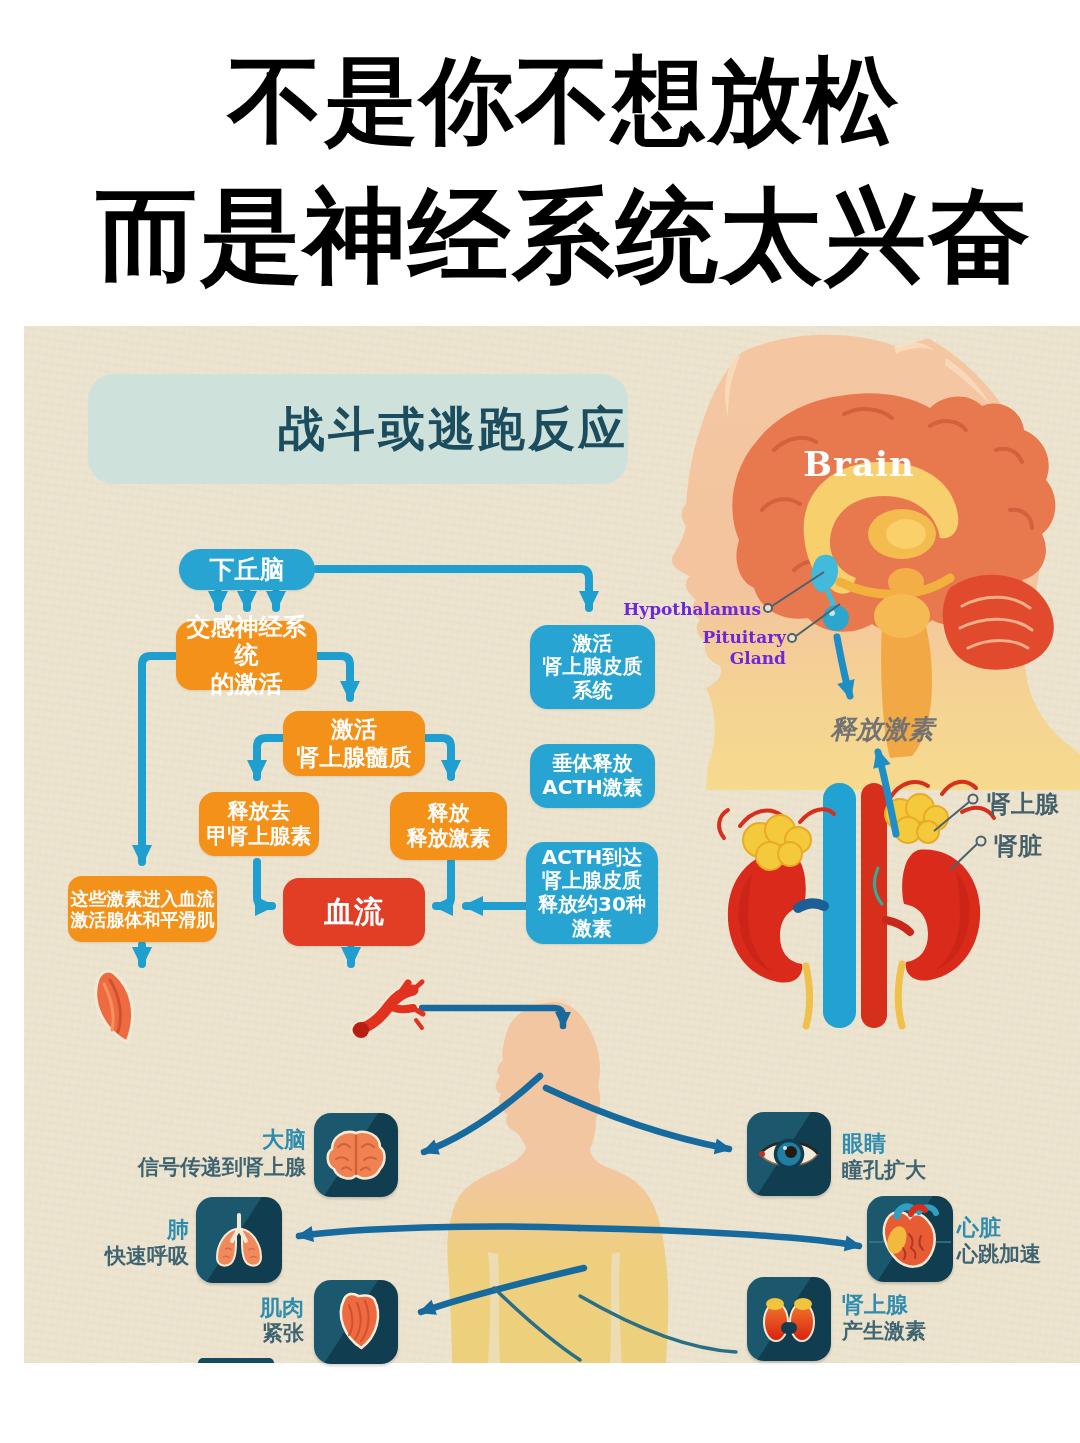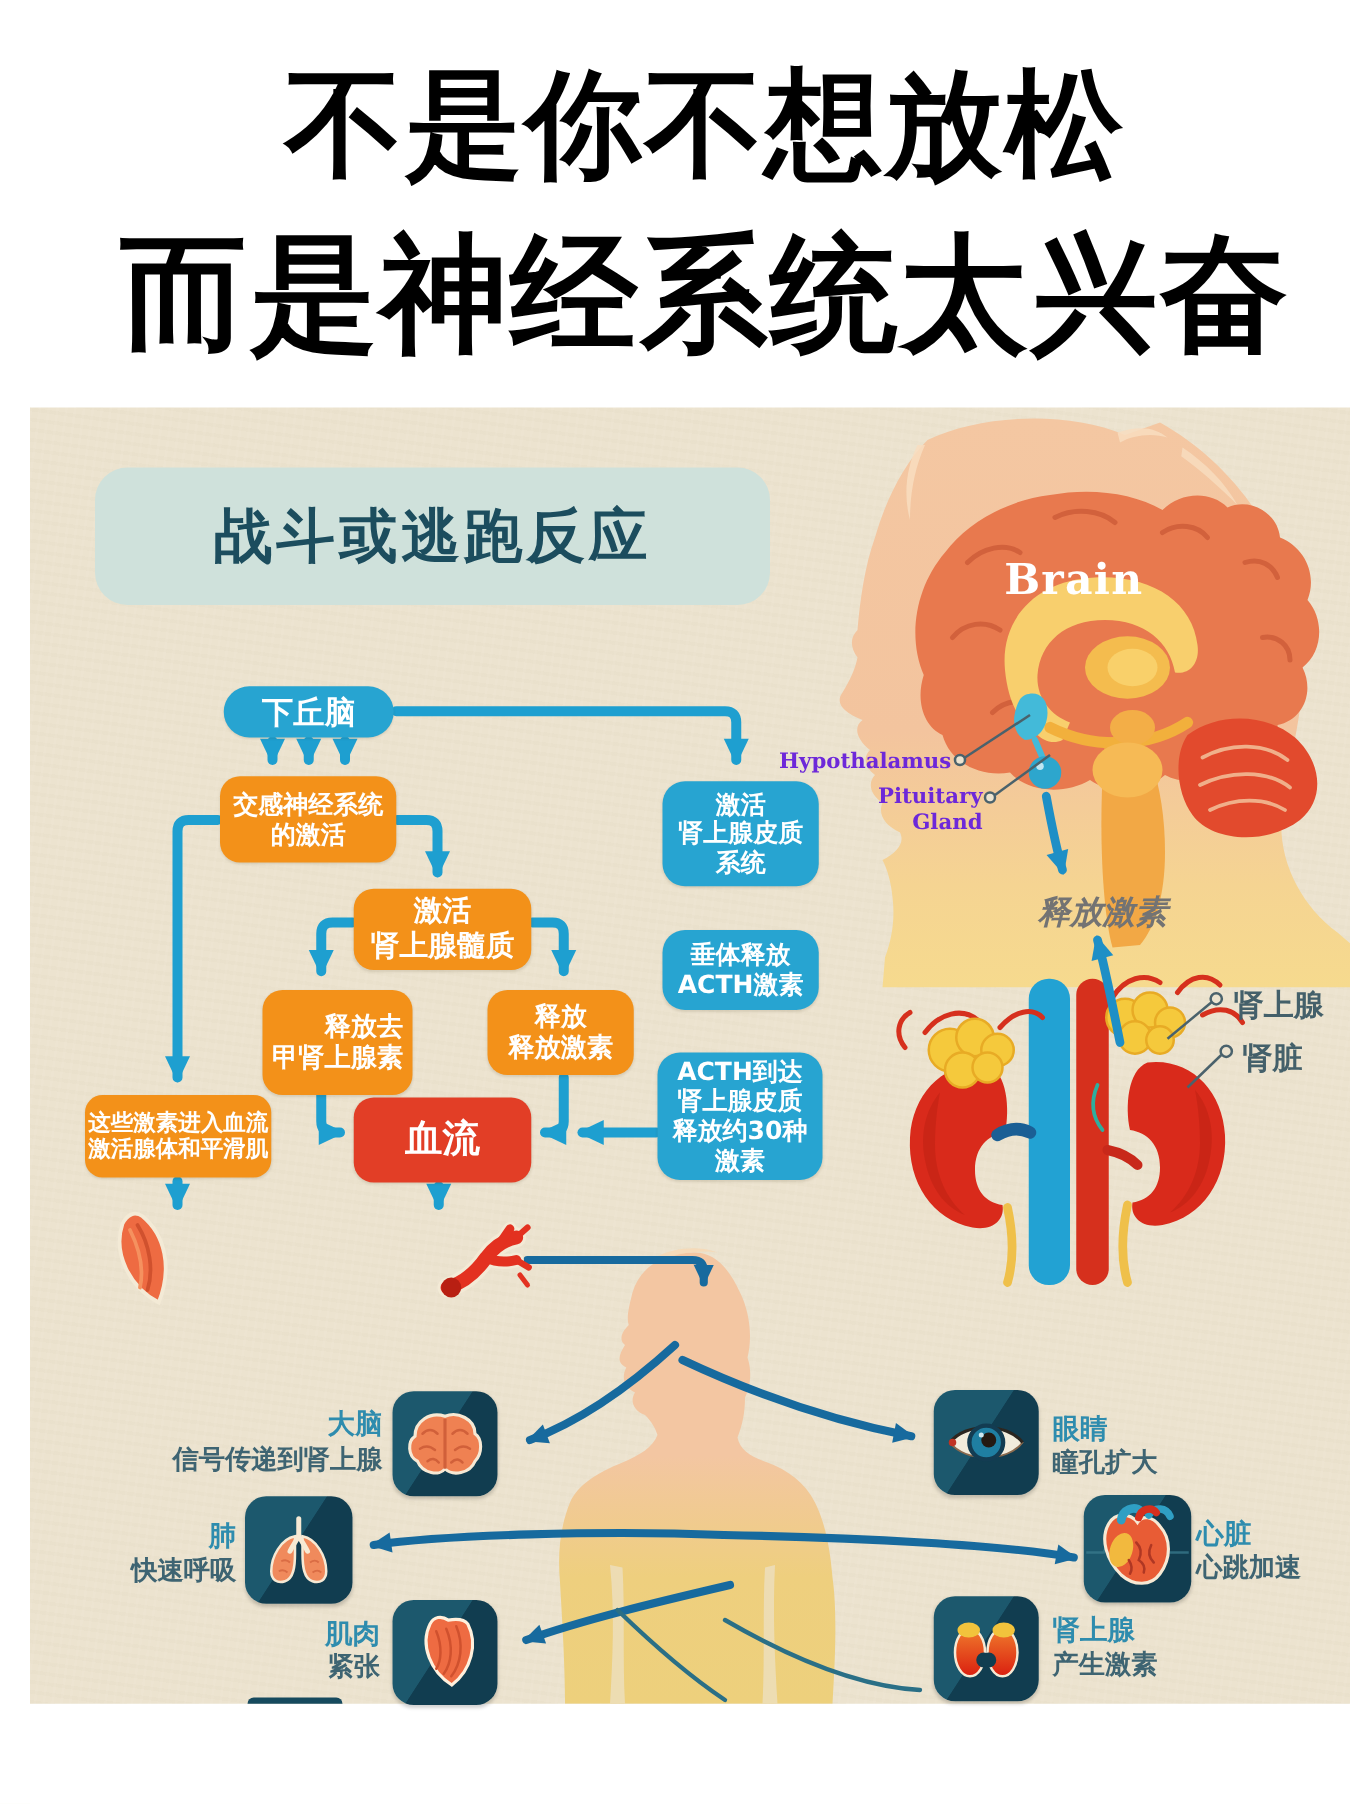--- a/index.html
+++ b/index.html
@@ -10,22 +10,22 @@
   #title1{top:52px;font-size:94px;}
   #title2{top:182px;font-size:102px;}
 
   .info{position:absolute;left:0;top:326px;width:1080px;height:1037px;background:#ece3cf;}
   .info::before{content:"";position:absolute;inset:0;pointer-events:none;opacity:.55;
     background:
      repeating-linear-gradient(8deg, rgba(170,150,110,.05) 0 3px, transparent 3px 8px),
      repeating-linear-gradient(98deg, rgba(255,255,255,.07) 0 2px, transparent 2px 7px);}
 
   .abs{position:absolute;}
-  .banner{left:52px;top:374px;width:540px;height:110px;border-radius:26px;background:#cfe1db;
-          display:flex;align-items:center;justify-content:center;z-index:6;}
+  .banner{left:64px;top:374px;width:540px;height:110px;border-radius:26px;background:#cfe1db;
+          display:flex;align-items:center;justify-content:flex-end;z-index:6;}
   .banner span{color:#1c4d5e;font-size:47px;font-weight:800;letter-spacing:3px;}
 
   .box{position:absolute;display:flex;align-items:center;justify-content:center;text-align:center;
        color:#fff;font-weight:700;white-space:pre-line;border-radius:16px;line-height:1.18;z-index:8;
        box-shadow:0 1px 2px rgba(60,40,0,.12);}
   .blue{background:#27a4d1;}
   .orange{background:#f39119;}
   .red{background:#e23e26;}
   .tealbox{background:#164a5e;}
 
@@ -161,25 +161,25 @@
     <path fill="#ece3cf" opacity=".65" d="M84,262 C88,300 86,340 84,373 L96,373 C94,336 96,298 94,264 Z"></path>
     <path fill="#ece3cf" opacity=".65" d="M216,262 C214,300 216,340 218,373 L206,373 C208,336 206,298 208,264 Z"></path>
     <path fill="#f8d8b4" opacity=".8" d="M120,16 C134,8 156,6 170,12 C156,10 136,12 126,20 Z"></path>
   </svg>
 
   <div class="banner abs">
     <span>战斗或逃跑反应</span>
   </div>
 
   <div class="box blue" style="left:155px;top:549px;width:136px;height:41px;font-size:25px;border-radius:21px;">下丘脑</div>
-  <div class="box orange" style="left:152px;top:621px;width:141px;height:69px;font-size:20px;">交感神经系统
+  <div class="box orange" style="left:152px;top:621px;width:141px;height:69px;font-size:24px;">交感神经系统
 的激活</div>
   <div class="box orange" style="left:259px;top:711px;width:142px;height:65px;font-size:23px;">激活
 肾上腺髓质</div>
-  <div class="box orange" style="left:186px;top:792px;width:120px;height:84px;font-size:21px;text-align:right;">释放去
+  <div class="box orange" style="left:175px;top:792px;width:120px;height:64px;font-size:21px;">释放去
 甲肾上腺素</div>
   <div class="box orange" style="left:366px;top:792px;width:117px;height:68px;font-size:21px;">释放
 释放激素</div>
   <div class="box red" style="left:259px;top:878px;width:142px;height:68px;font-size:30px;">血流</div>
   <div class="box orange" style="left:44px;top:876px;width:149px;height:66px;font-size:18px;border-radius:14px;">这些激素进入血流
 激活腺体和平滑肌</div>
   <div class="box blue" style="left:506px;top:625px;width:125px;height:84px;font-size:20px;border-radius:18px;">激活
 肾上腺皮质
 系统</div>
   <div class="box blue" style="left:506px;top:744px;width:125px;height:64px;font-size:20px;border-radius:18px;">垂体释放

